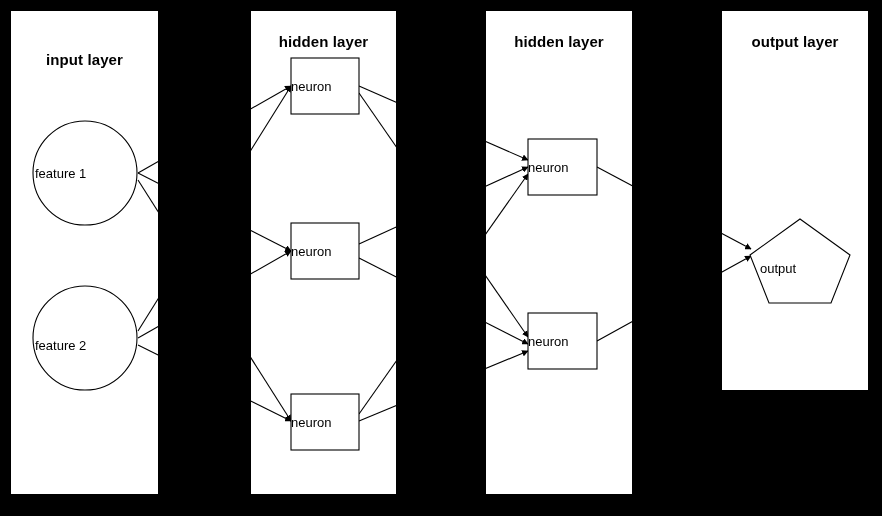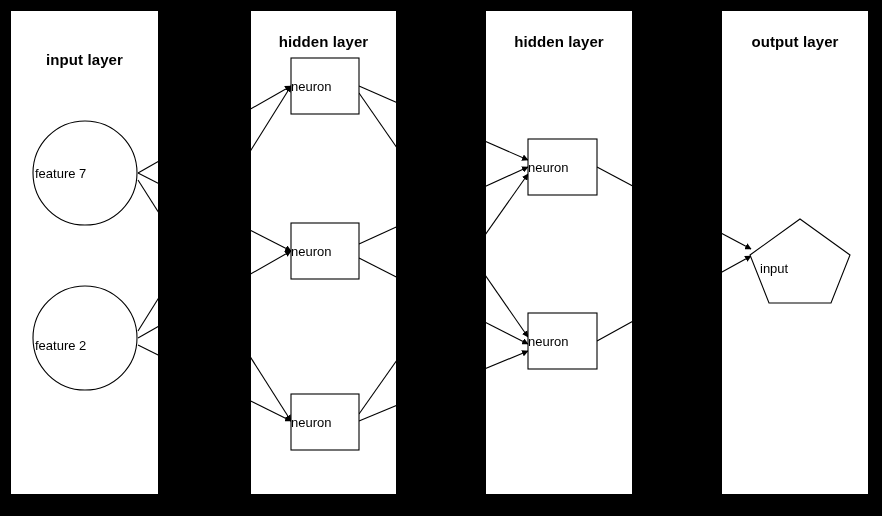--- a/index.html
+++ b/index.html
@@ -69,21 +69,21 @@
   </div>
 
   <div class="panel" style="left:251px; top:11px; width:145px; height:483px;">
     <div class="panel-title" style="top:22px;">hidden layer</div>
   </div>
 
   <div class="panel" style="left:486px; top:11px; width:146px; height:483px;">
     <div class="panel-title" style="top:22px;">hidden layer</div>
   </div>
 
-  <div class="panel" style="left:722px; top:11px; width:146px; height:483px;">
+  <div class="panel" style="left:722px; top:11px; width:146px; height:379px;">
     <div class="panel-title" style="top:22px;">output layer</div>
   </div>
 
   <svg class="overlay" viewBox="0 0 882 516">
     <defs>
       <marker id="arrow" viewBox="0 0 10 10" refX="9" refY="5" markerWidth="6" markerHeight="6" orient="auto-start-reverse">
         <path d="M 0 0 L 10 5 L 0 10 z" fill="#000000"></path>
       </marker>
     </defs>
 
@@ -130,25 +130,25 @@
     <rect x="291" y="58" width="68" height="56" fill="#ffffff" stroke="#000000" stroke-width="1.1"></rect>
     <rect x="291" y="223" width="68" height="56" fill="#ffffff" stroke="#000000" stroke-width="1.1"></rect>
     <rect x="291" y="394" width="68" height="56" fill="#ffffff" stroke="#000000" stroke-width="1.1"></rect>
 
     <rect x="528" y="139" width="69" height="56" fill="#ffffff" stroke="#000000" stroke-width="1.1"></rect>
     <rect x="528" y="313" width="69" height="56" fill="#ffffff" stroke="#000000" stroke-width="1.1"></rect>
 
     <polygon points="800,219 850,255 831,303 769,303 750,255" fill="#ffffff" stroke="#000000" stroke-width="1.1"></polygon>
   </svg>
 
-  <div class="nodelabel" style="left:35px; top:166px; width:100px;">feature 7</div>
+  <div class="nodelabel" style="left:35px; top:166px; width:100px;">feature 1</div>
   <div class="nodelabel" style="left:35px; top:338px; width:100px;">feature 2</div>
 
   <div class="nodelabel" style="left:291px; top:79px; width:68px;">neuron</div>
   <div class="nodelabel" style="left:291px; top:244px; width:68px;">neuron</div>
   <div class="nodelabel" style="left:291px; top:415px; width:68px;">neuron</div>
 
   <div class="nodelabel" style="left:528px; top:160px; width:69px;">neuron</div>
   <div class="nodelabel" style="left:528px; top:334px; width:69px;">neuron</div>
 
-  <div class="nodelabel" style="left:760px; top:261px; width:80px;">input</div>
+  <div class="nodelabel" style="left:760px; top:261px; width:80px;">output</div>
 
 </div>
 
 </body></html>

